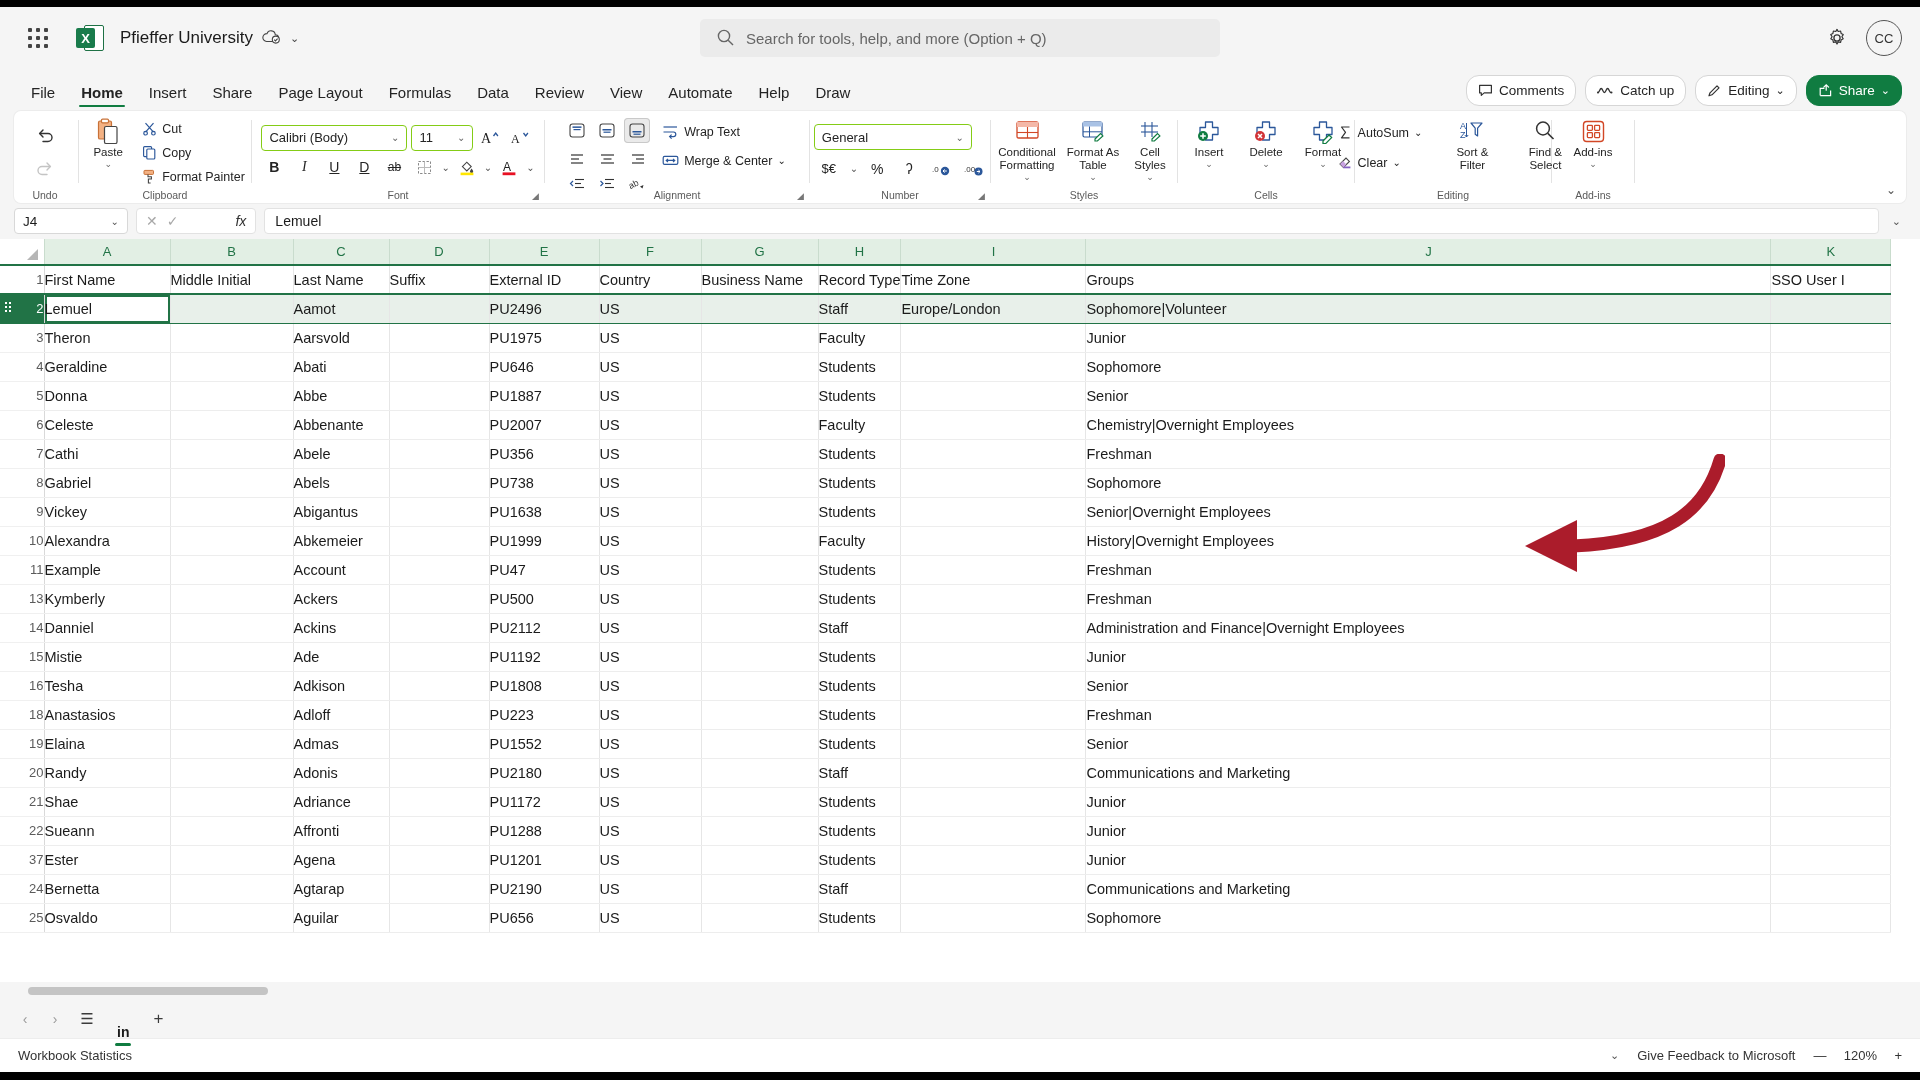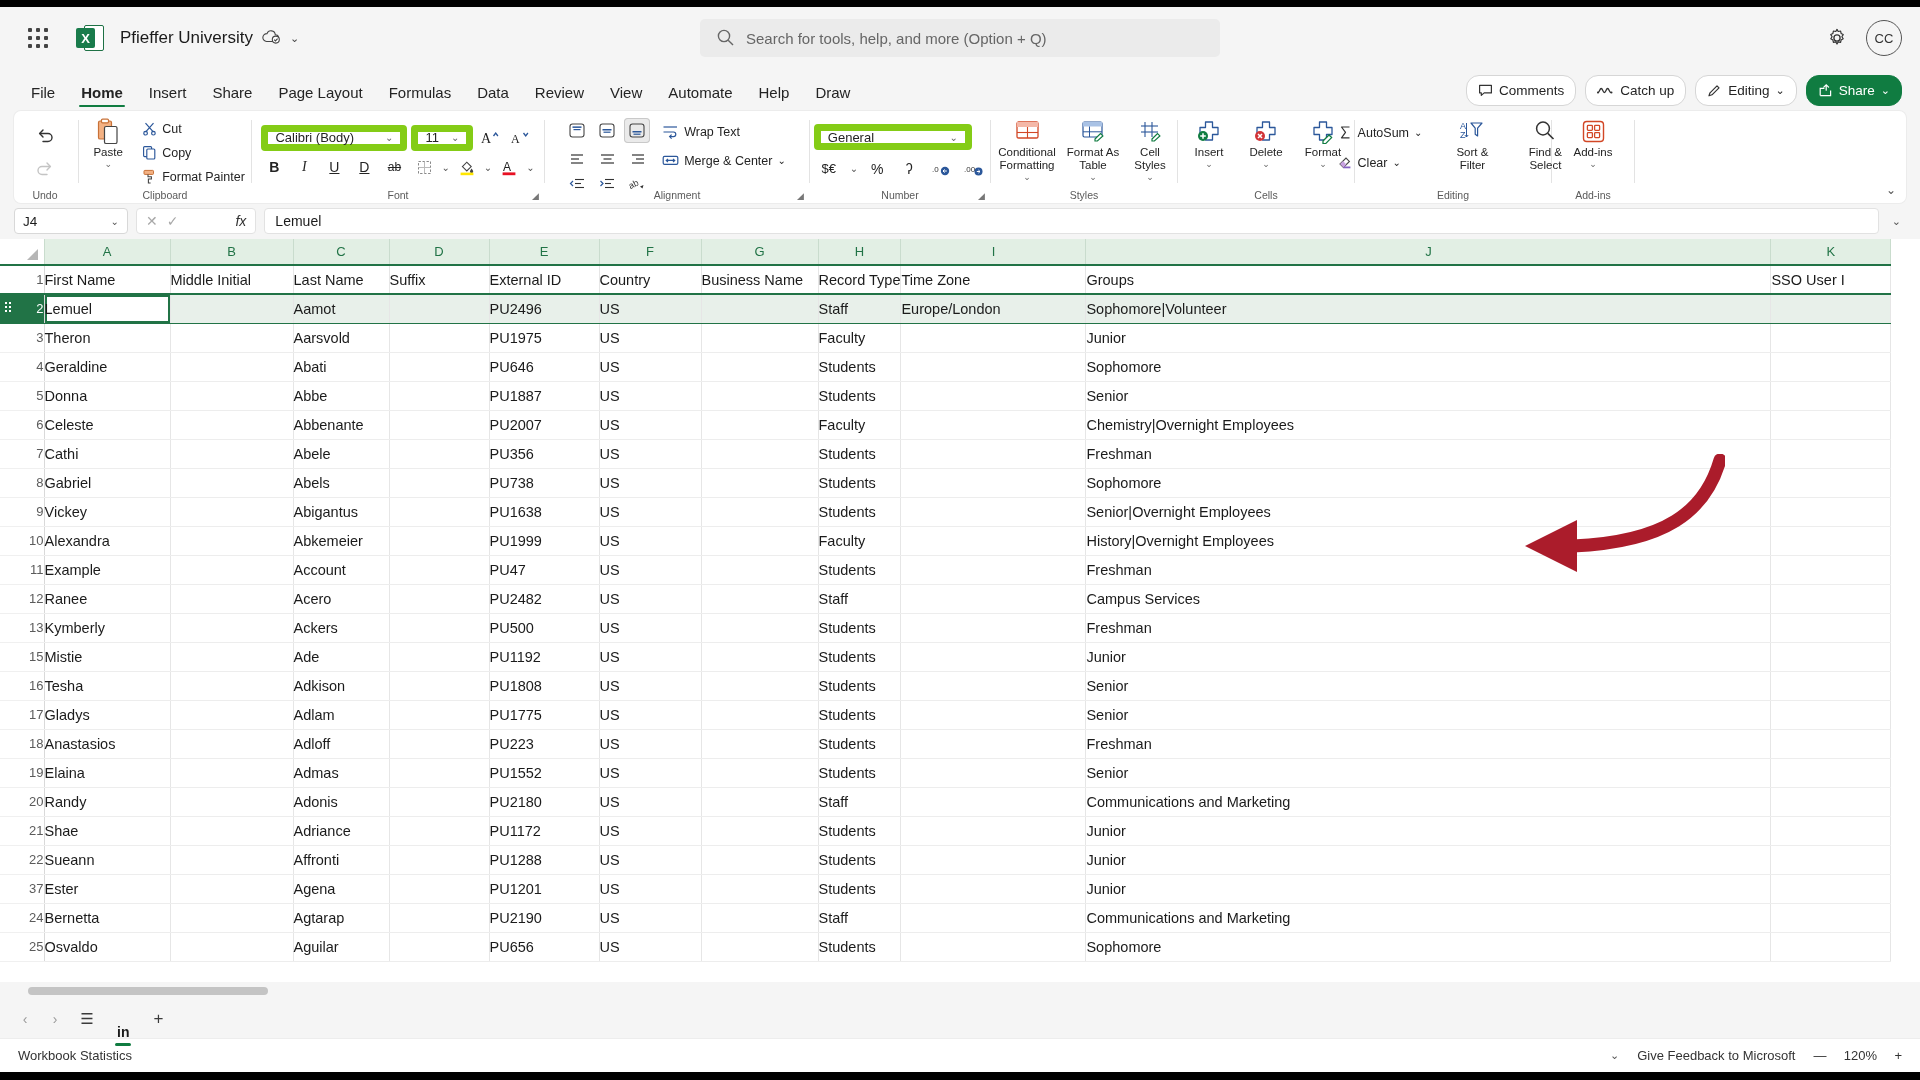--- a/index.html
+++ b/index.html
@@ -79,21 +79,21 @@
   .bigbtn .bl { font-size: 11.5px; color: #242424; text-align: center; line-height: 1.12; }
   .bigbtn .bc { font-size: 9px; color: #666; line-height: 0.8; }
   .wide { width: 72px; }
 
   .smrow { display: flex; align-items: center; gap: 5px; height: 23px; padding: 0 4px;
            border-radius: 3px; cursor: pointer; font-size: 12.5px; color: #242424;
            white-space: nowrap; }
   .stack { display: flex; flex-direction: column; justify-content: center; gap: 1px; }
 
   .fontrow { display: flex; align-items: center; gap: 4px; }
-  .combo { height: 26px; border: 7px solid #84cc16; border-radius: 4px; background: #fff;
+  .combo { height: 26px; border: 1px solid #84cc16; border-radius: 4px; background: #fff;
            display: flex; align-items: center; padding: 0 7px; font-size: 13px; color: #242424;
            cursor: pointer; }
   .combo .cv { flex: 1; white-space: nowrap; overflow: hidden; }
   .combo .cc { font-size: 10px; color: #666; margin-left: 6px; }
   .iconbtn { width: 26px; height: 25px; display: flex; align-items: center; justify-content: center;
              border-radius: 3px; cursor: pointer; font-size: 14px; color: #242424; }
   .iconbtn.sel { background: #eaeaea; box-shadow: 0 0 0 1px #c9c9c9 inset; border-radius: 4px; }
   .dlg { position: absolute; right: 3px; bottom: 2px; font-size: 9px; color: #777; cursor: pointer; }
   .ribcollapse { position: absolute; right: 10px; bottom: 6px; font-size: 12px; color: #555;
                  cursor: pointer; }
@@ -919,82 +919,68 @@
             <td class="cell"></td>
             <td class="cell">PU47</td>
             <td class="cell">US</td>
             <td class="cell"></td>
             <td class="cell">Students</td>
             <td class="cell"></td>
             <td class="cell">Freshman</td>
             <td class="cell"></td>
           </tr>
           <tr>
-            <td class="rhdr">12</td>
-            <td class="cell">Ranee</td>
-            <td class="cell"></td>
-            <td class="cell">Acero</td>
-            <td class="cell"></td>
-            <td class="cell">PU2482</td>
-            <td class="cell">US</td>
-            <td class="cell"></td>
-            <td class="cell">Staff</td>
-            <td class="cell"></td>
-            <td class="cell">Campus Services</td>
-            <td class="cell"></td>
-          </tr>
-          <tr>
             <td class="rhdr">13</td>
             <td class="cell">Kymberly</td>
             <td class="cell"></td>
             <td class="cell">Ackers</td>
             <td class="cell"></td>
             <td class="cell">PU500</td>
             <td class="cell">US</td>
             <td class="cell"></td>
             <td class="cell">Students</td>
             <td class="cell"></td>
             <td class="cell">Freshman</td>
             <td class="cell"></td>
           </tr>
           <tr>
+            <td class="rhdr">14</td>
+            <td class="cell">Danniel</td>
+            <td class="cell"></td>
+            <td class="cell">Ackins</td>
+            <td class="cell"></td>
+            <td class="cell">PU2112</td>
+            <td class="cell">US</td>
+            <td class="cell"></td>
+            <td class="cell">Staff</td>
+            <td class="cell"></td>
+            <td class="cell">Administration and Finance|Overnight Employees</td>
+            <td class="cell"></td>
+          </tr>
+          <tr>
             <td class="rhdr">15</td>
             <td class="cell">Mistie</td>
             <td class="cell"></td>
             <td class="cell">Ade</td>
             <td class="cell"></td>
             <td class="cell">PU1192</td>
             <td class="cell">US</td>
             <td class="cell"></td>
             <td class="cell">Students</td>
             <td class="cell"></td>
             <td class="cell">Junior</td>
             <td class="cell"></td>
           </tr>
           <tr>
             <td class="rhdr">16</td>
             <td class="cell">Tesha</td>
             <td class="cell"></td>
             <td class="cell">Adkison</td>
             <td class="cell"></td>
             <td class="cell">PU1808</td>
-            <td class="cell">US</td>
-            <td class="cell"></td>
-            <td class="cell">Students</td>
-            <td class="cell"></td>
-            <td class="cell">Senior</td>
-            <td class="cell"></td>
-          </tr>
-          <tr>
-            <td class="rhdr">17</td>
-            <td class="cell">Gladys</td>
-            <td class="cell"></td>
-            <td class="cell">Adlam</td>
-            <td class="cell"></td>
-            <td class="cell">PU1775</td>
             <td class="cell">US</td>
             <td class="cell"></td>
             <td class="cell">Students</td>
             <td class="cell"></td>
             <td class="cell">Senior</td>
             <td class="cell"></td>
           </tr>
           <tr>
             <td class="rhdr">18</td>
             <td class="cell">Anastasios</td>

